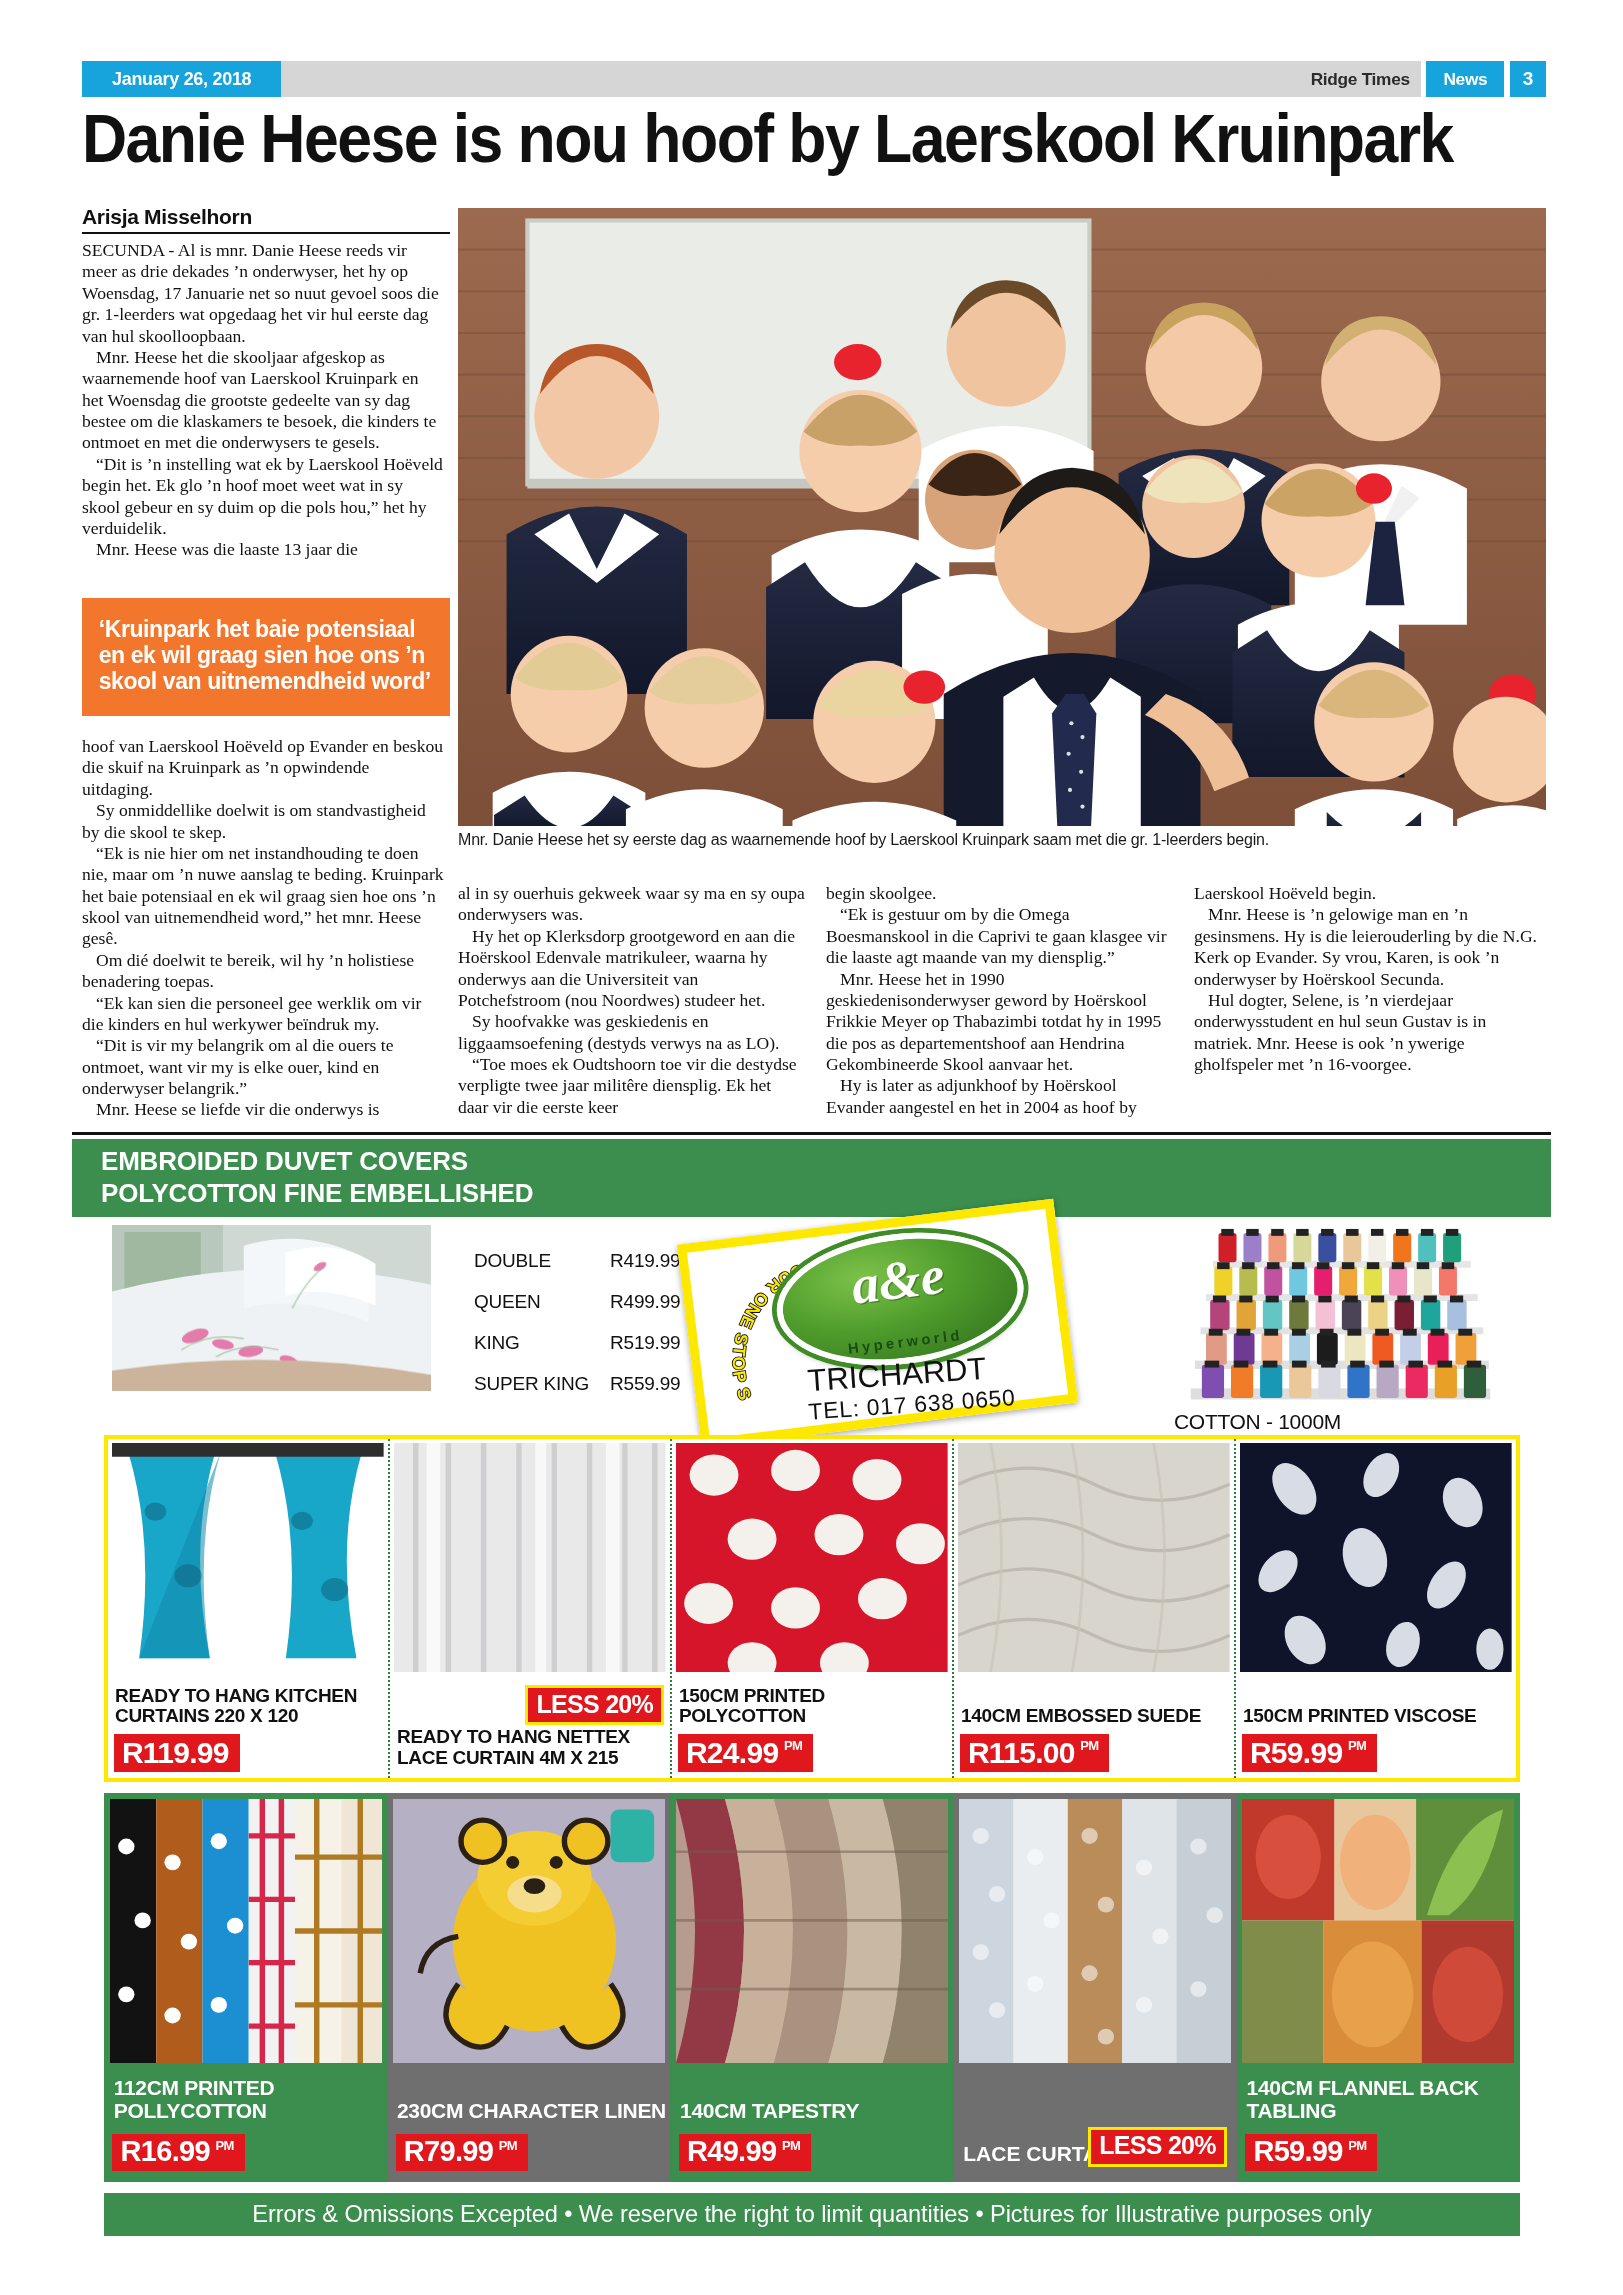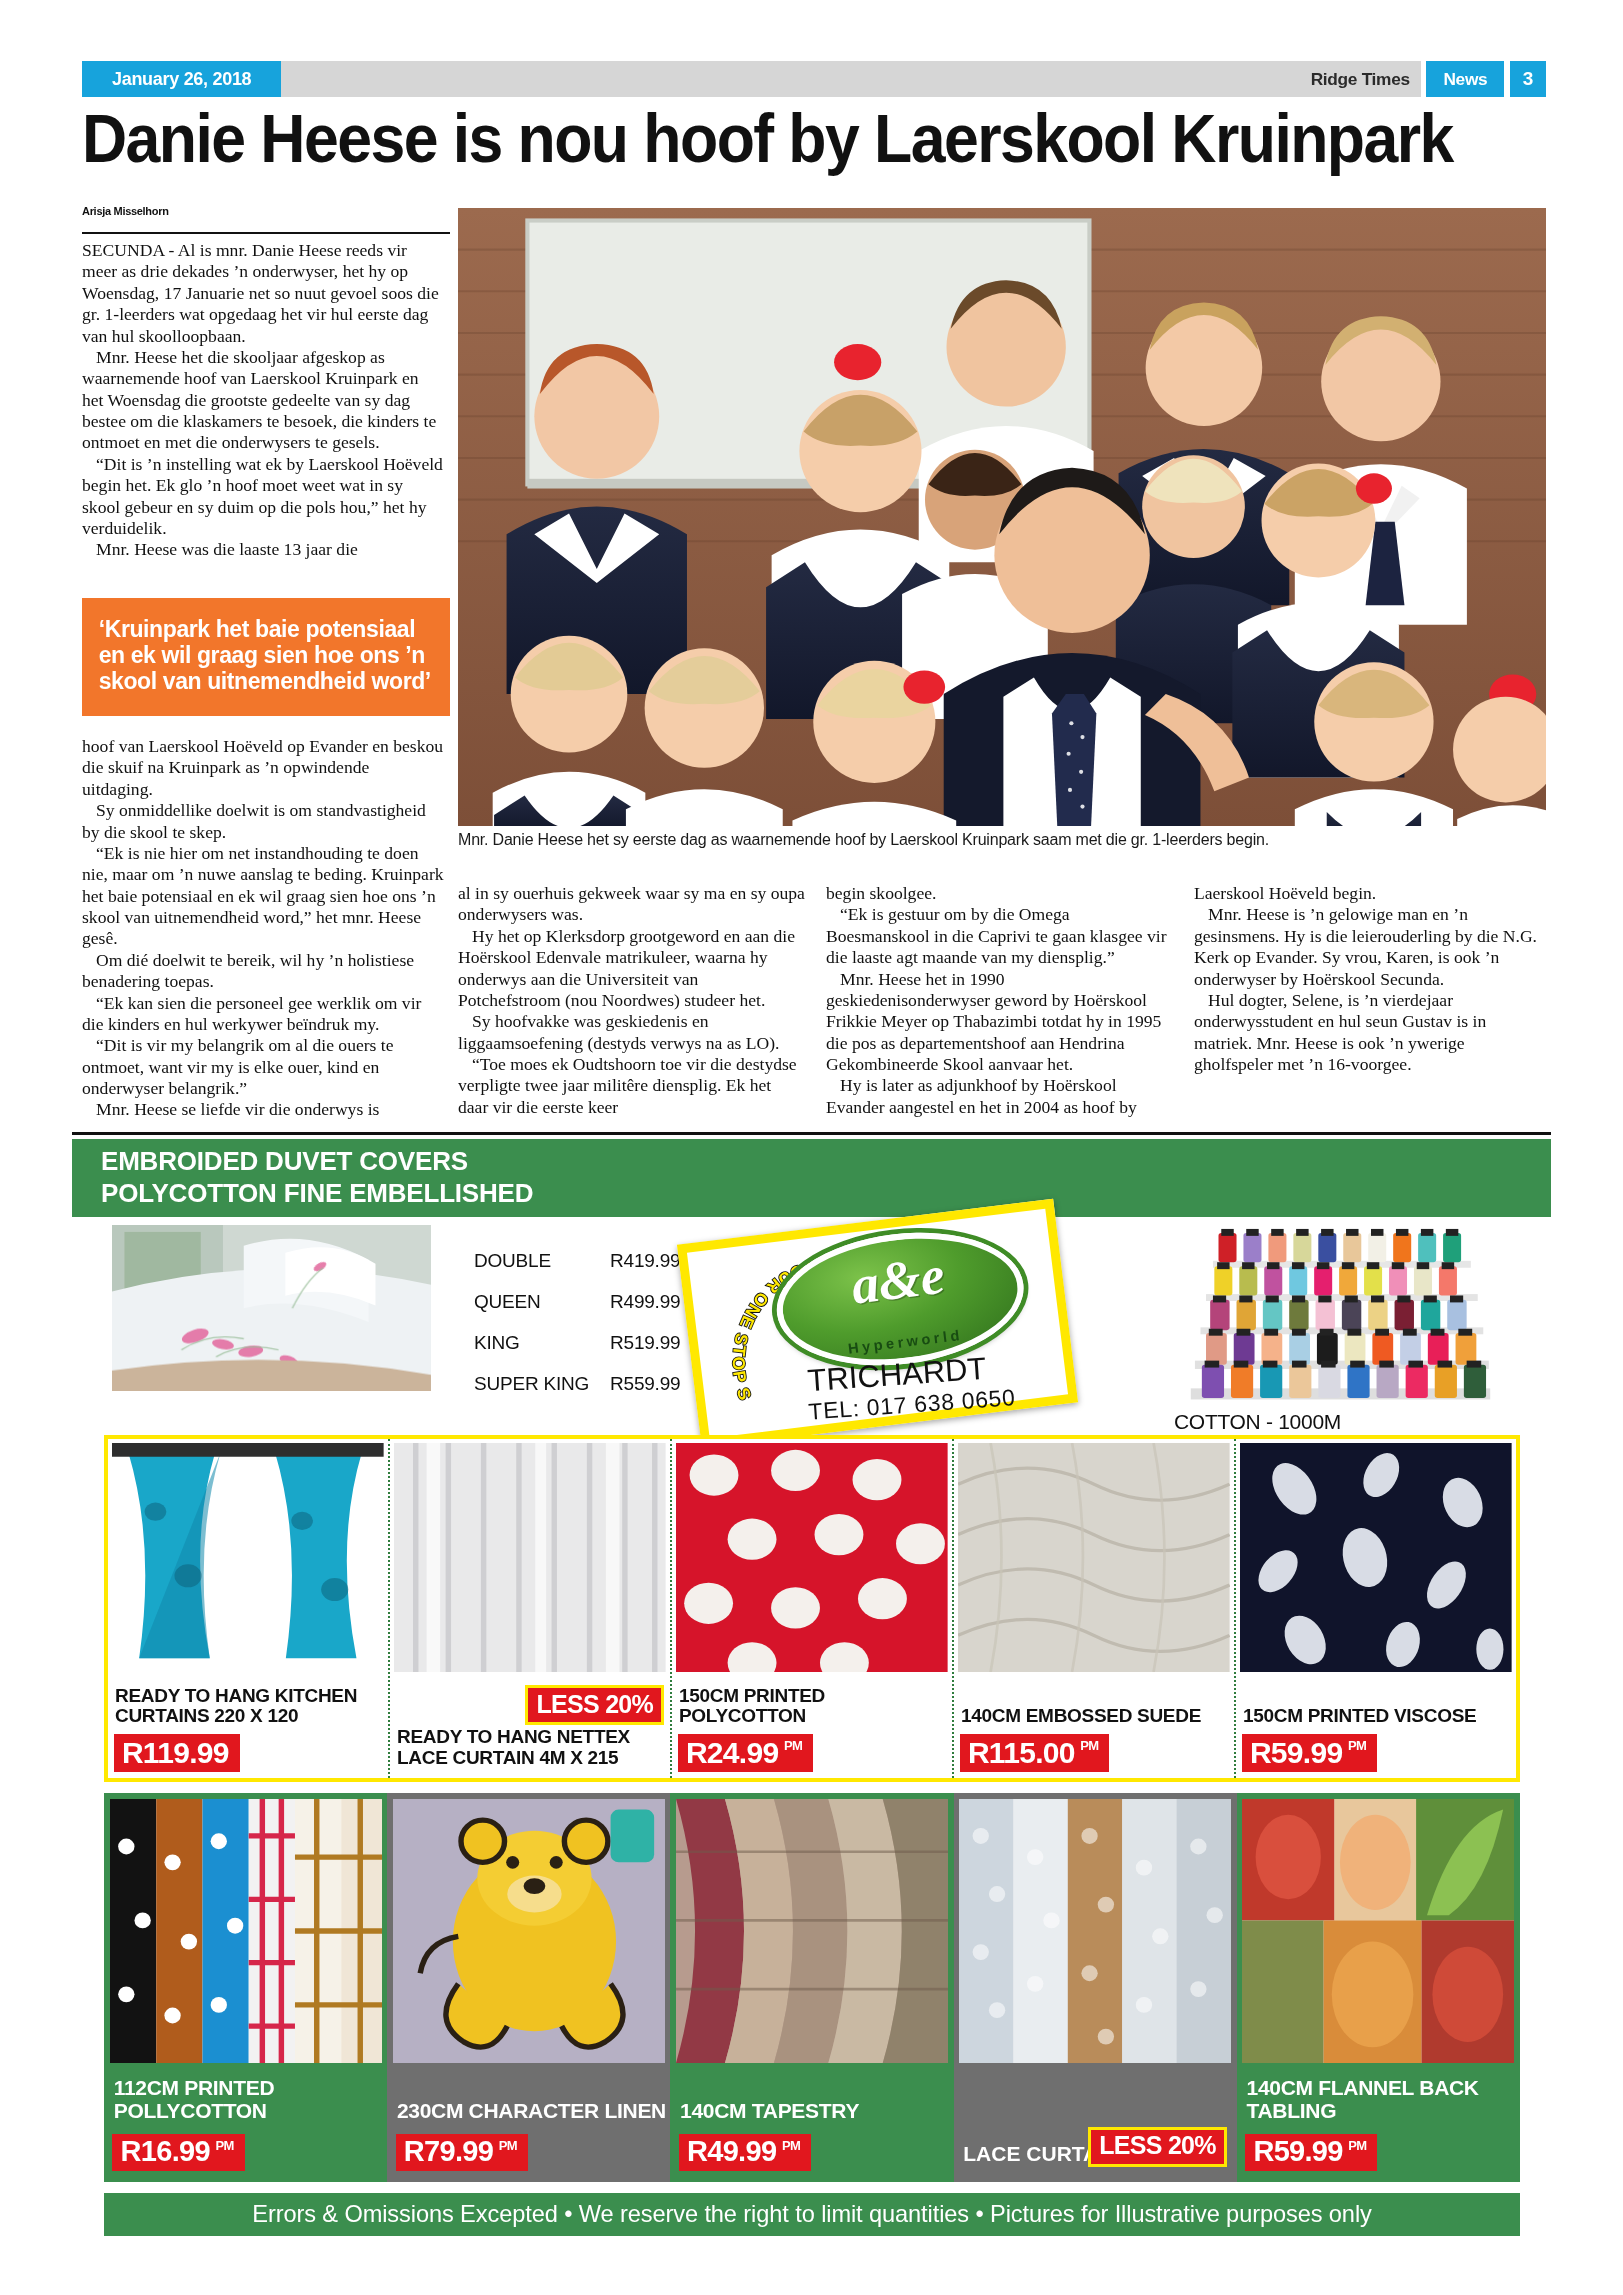--- a/index.html
+++ b/index.html
@@ -26,21 +26,21 @@
 
   
   .headline{position:absolute;left:82px;top:104px;width:1464px;
             font-size:68px;line-height:1.0;font-weight:bold;color:#111;
             letter-spacing:-1.7px;
             font-family:"Liberation Sans Narrow","Liberation Sans",sans-serif;
             transform:scaleX(0.92);transform-origin:left top;white-space:nowrap;}
 
   
   .byline{position:absolute;left:82px;top:205px;width:368px;
-          font-size:11px;font-weight:bold;color:#111;letter-spacing:-0.3px;}
+          font-size:21px;font-weight:bold;color:#111;letter-spacing:-0.3px;}
   .byline-rule{position:absolute;left:82px;top:232px;width:368px;height:2.1px;background:#111;}
   .col{position:absolute;font-size:17.6px;line-height:1.215;color:#111;text-align:left;
        font-family:"Liberation Serif","DejaVu Serif",serif;}
   .col p{margin:0;text-indent:14px;}
   .col p.first{text-indent:0;}
 
   #col1a{left:82px;top:240px;width:362px;}
   #col1b{left:82px;top:736px;width:362px;}
   #col2{left:458px;top:883px;width:347px;}
   #col3{left:826px;top:883px;width:347px;}

